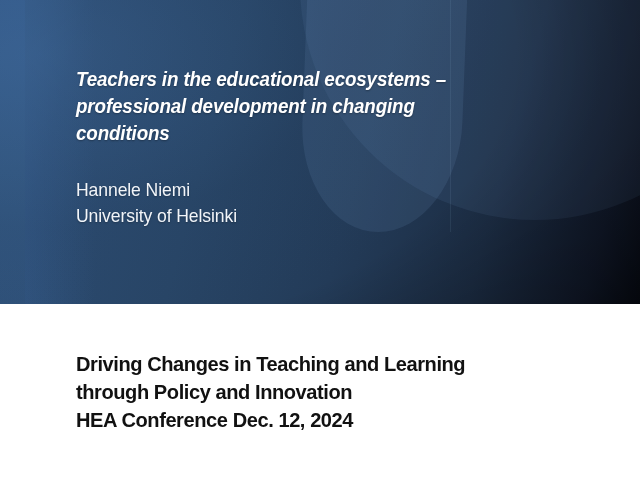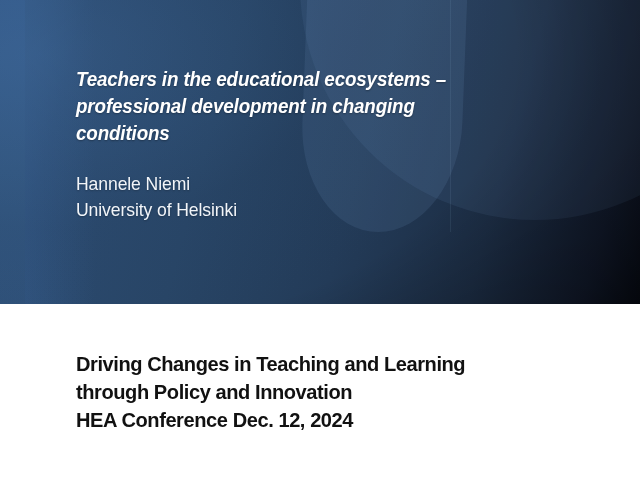--- a/index.html
+++ b/index.html
@@ -131,21 +131,21 @@
     font-size: 19.5px;
     line-height: 27px;
     letter-spacing: -0.15px;
     color: #ffffff;
     text-shadow: 0 1px 2px rgba(0,0,0,0.30);
     transform: scaleX(0.965);
     transform-origin: left top;
   }
 
   .presenter-block {
-    margin-top: 24px;
+    margin-top: 30px;
   }
   .presenter-line {
     margin: 0;
     font-family: "Liberation Sans", sans-serif;
     font-weight: 400;
     font-size: 18.5px;
     line-height: 26px;
     letter-spacing: -0.1px;
     color: #f2f5f9;
     text-shadow: 0 1px 2px rgba(0,0,0,0.25);

